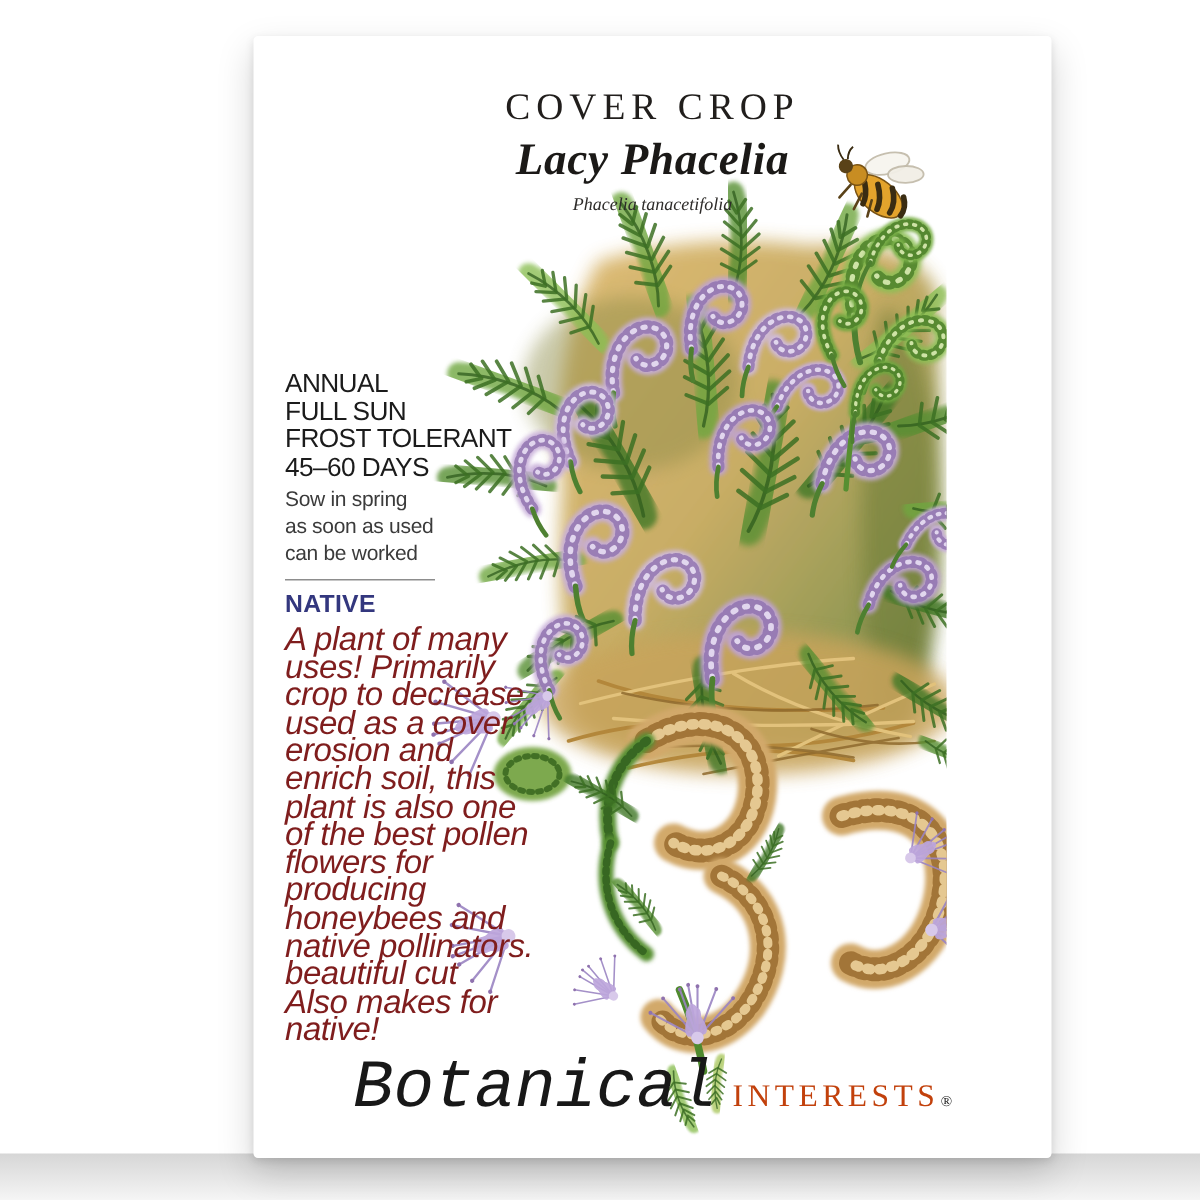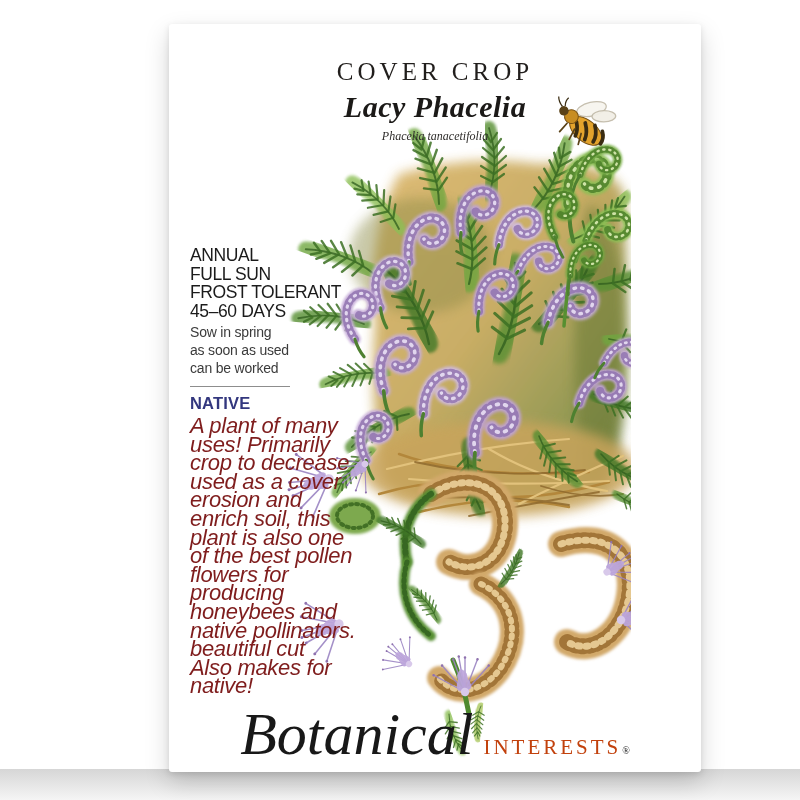--- a/index.html
+++ b/index.html
@@ -45,21 +45,21 @@
   .desc{margin-top:4px;}
   .desc div{
     font-style:italic;font-size:22px;line-height:18.6px;letter-spacing:-0.3px;
     color:#7f1d1d;white-space:nowrap;
   }
   .logo{
     position:absolute;left:0;top:676px;width:100%;z-index:2;
     display:flex;justify-content:center;align-items:baseline;
   }
   .logo-script{
-    font-family:Liberation Serif, serif;font-style:italic;font-size:60px;
+    font-family:Liberation Mono, monospace;font-style:italic;font-size:45px;
     color:#181818;
   }
   .logo-caps{
     font-family:Liberation Serif, serif;font-size:21px;letter-spacing:3px;
     color:#c2410c;text-transform:uppercase;margin-left:10px;
   }
   .logo-reg{
     font-family:"Liberation Serif",serif;font-size:10px;color:#181818;margin-left:1px;
   }
 </style>

